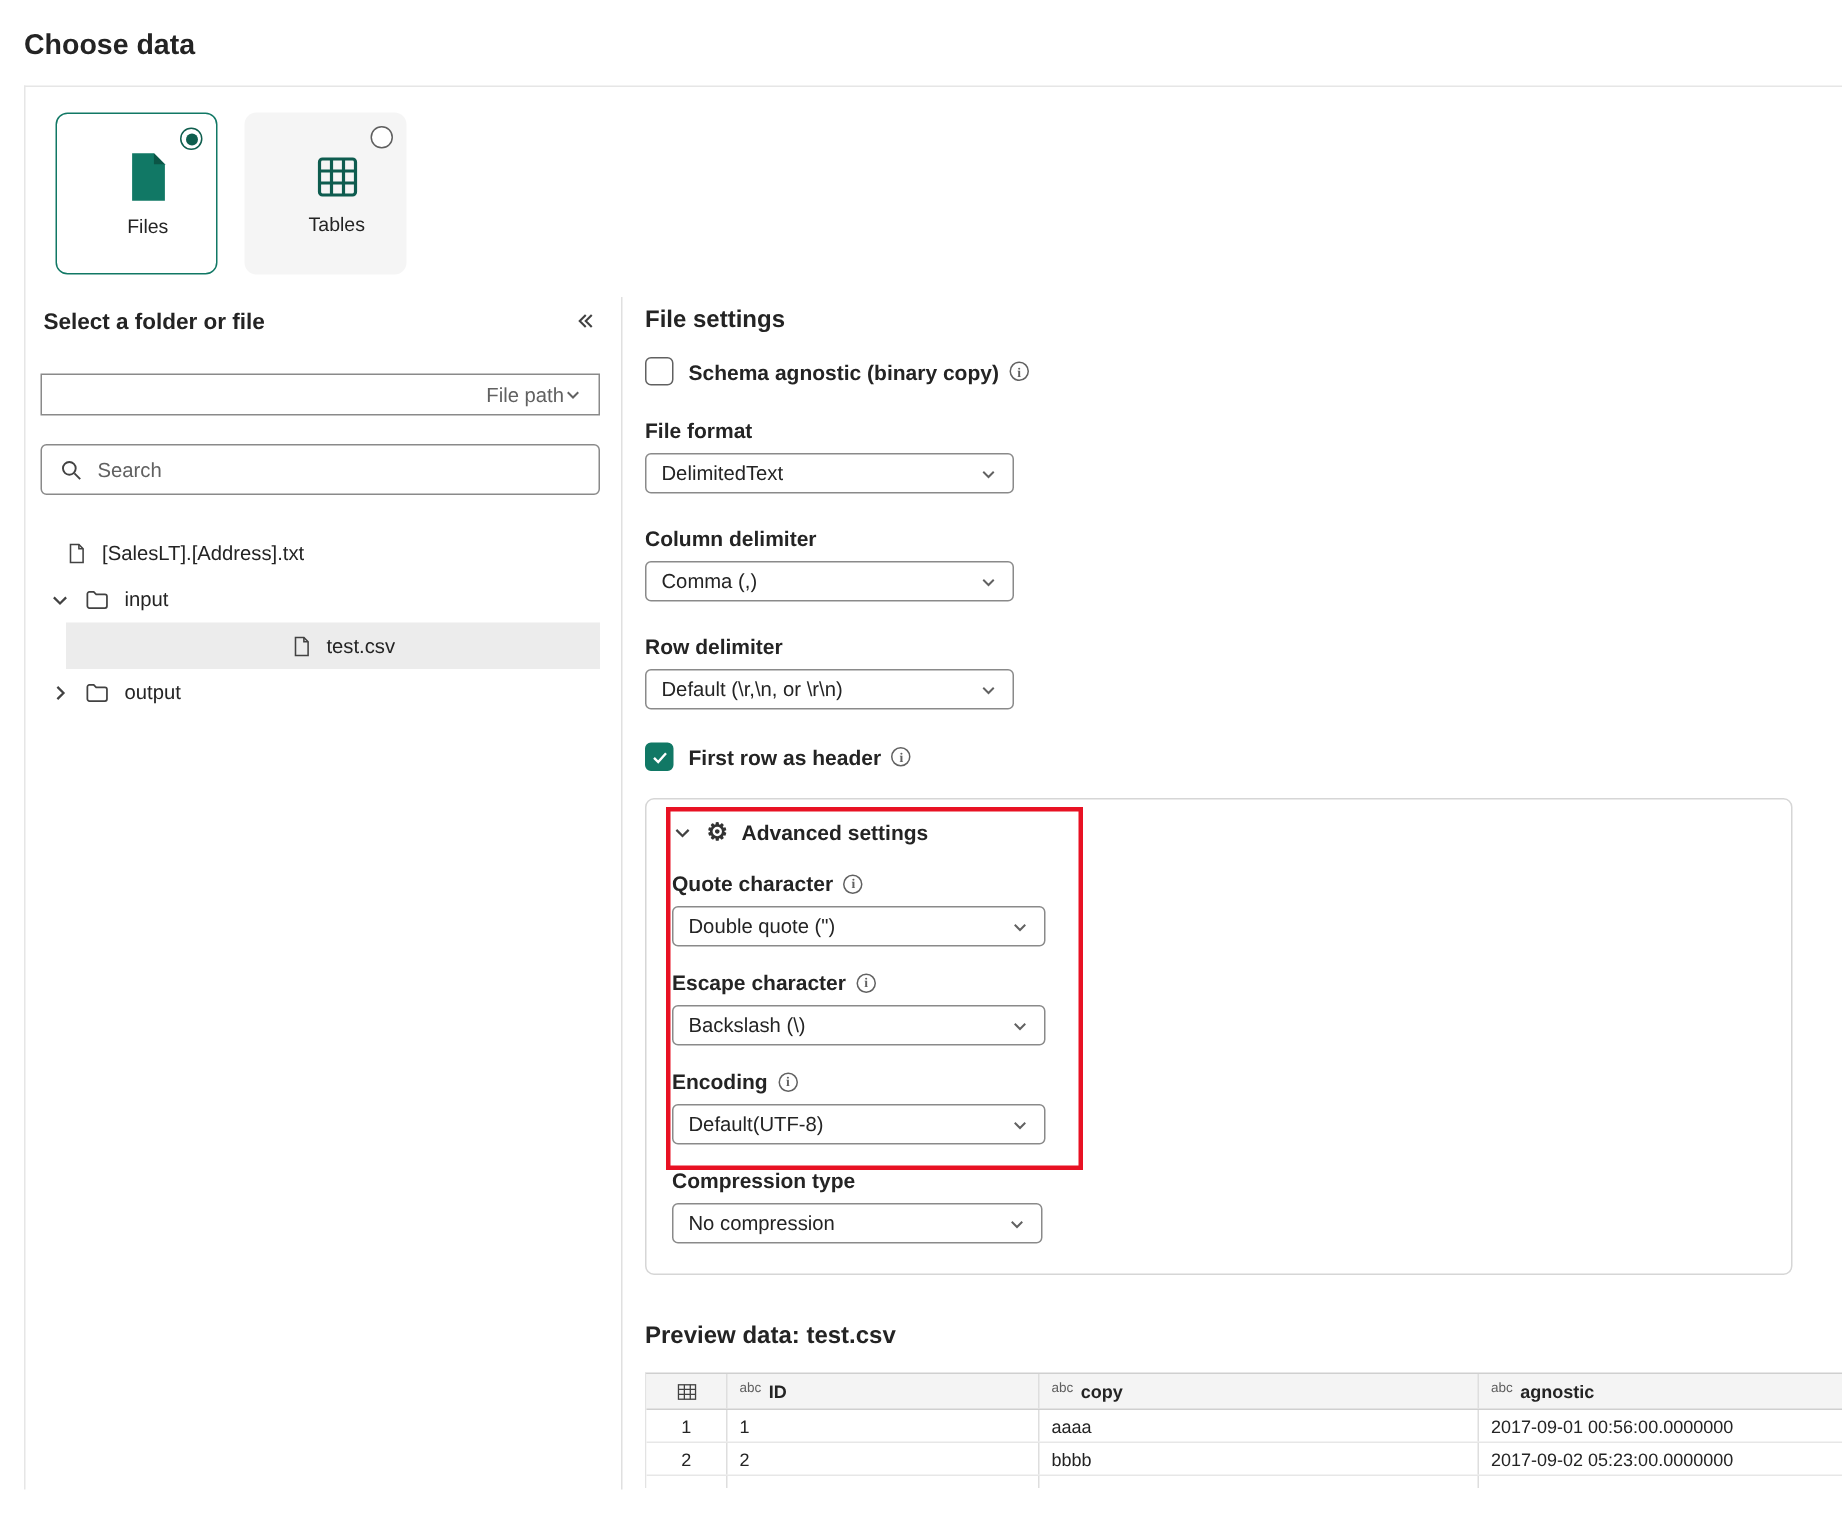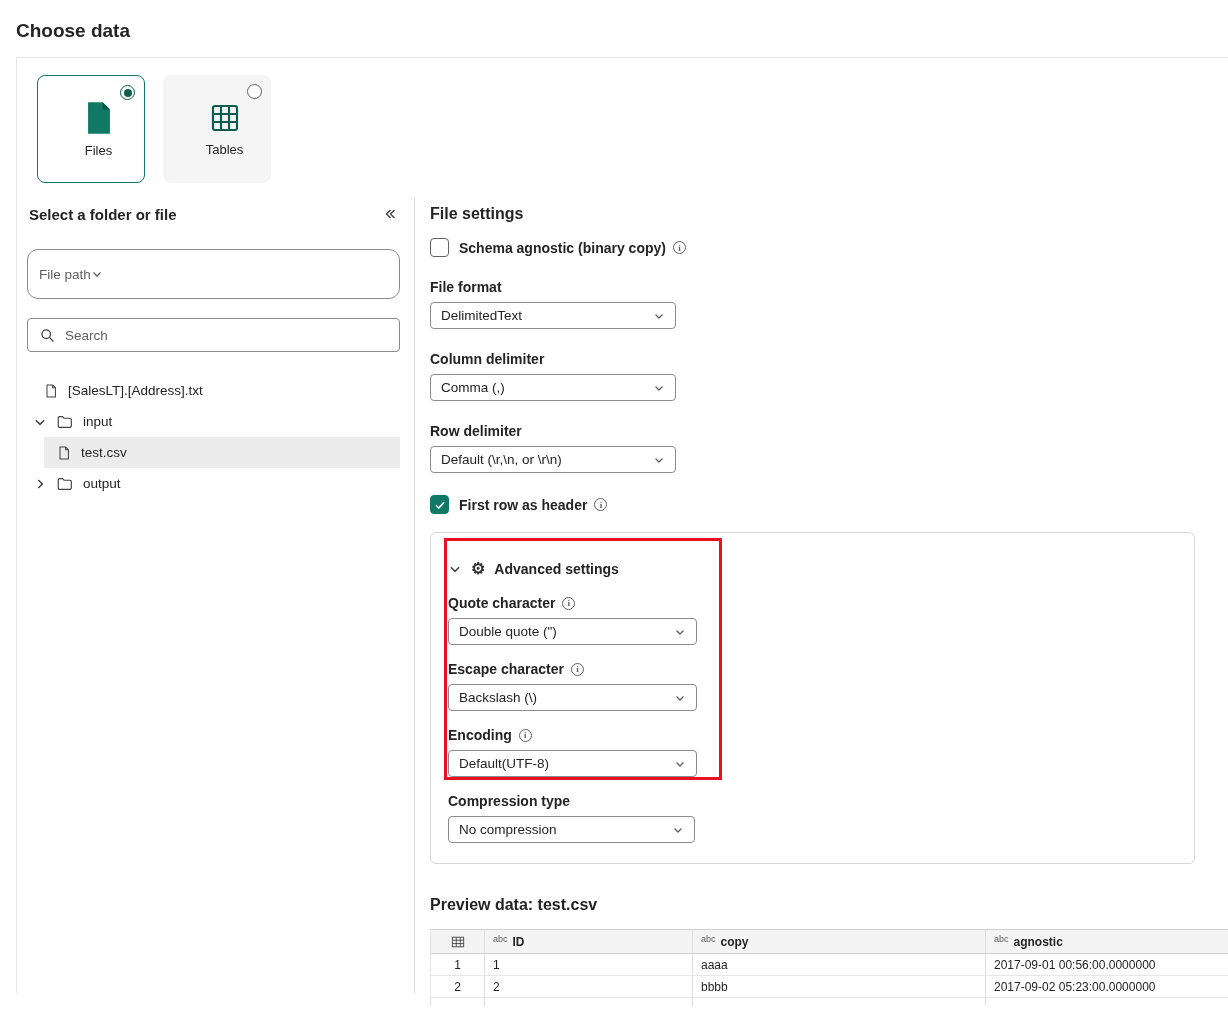--- a/index.html
+++ b/index.html
@@ -15,49 +15,49 @@
     border-radius:50%; background:#fff; display:flex; align-items:center; justify-content:center; }
   .card.selected .radio { border-color:#0f5e4e; }
   .radio .dot { width:8px; height:8px; border-radius:50%; background:#0f5e4e; }
   .card-label { font-size:13px; }
   .body { display:flex; margin-top:15px; height:795px; }
   .left { width:397px; padding:0 14px 0 10px; flex:none; }
   .right { flex:1; border-left:1px solid #e0e0e0; padding-left:15px; min-width:0; }
   .left-header { display:flex; justify-content:space-between; align-items:center; padding-left:2px; margin-top:6px; }
   .left-title { font-size:15px; font-weight:700; }
   .collapse-btn { cursor:pointer; display:flex; padding:2px; }
-  .select-box { margin-top:25px; height:50px; border:1px solid #8a8a8a; border-radius:11px; padding:0 11px;
-    display:flex; align-items:center; justify-content:flex-start; cursor:pointer; font-size:13.5px; }
+  .select-box { margin-top:25px; height:28px; border:1px solid #8a8a8a; border-radius:0; padding:0 11px;
+    display:flex; align-items:center; justify-content:flex-end; cursor:pointer; font-size:13.5px; }
   .placeholder { color:#616161; }
   .search-box { margin-top:19px; height:34px; border:1px solid #8a8a8a; border-radius:4px; padding:4px 11px;
     display:flex; align-items:center; gap:9px; }
   .search-box input { border:none; outline:none; flex:1; font-size:13.5px; font-family:inherit; color:#242424; min-width:0; }
   .search-box input::placeholder { color:#616161; }
   .tree { margin-top:23px; font-size:13.5px; }
   .tree-row { height:31px; display:flex; align-items:center; gap:9px; cursor:pointer; }
   .tr-file0 { padding-left:16px; }
   .tr-folder { padding-left:6px; }
-  .tr-selected { margin-left:17px; background:#ececec; padding-left:12px; border-radius:0; }
+  .tr-selected { margin-left:17px; background:#ececec; padding-left:12px; border-radius:0;justify-content:center; }
   .fs-title { font-size:16px; font-weight:700; margin-top:7px; }
   .cb-row { display:flex; align-items:center; gap:10px; margin-top:15px; }
   .cb-row2 { margin-top:22px; }
   .cb { width:19px; height:19px; border:1px solid #616161; border-radius:4px; background:#fff;
     display:flex; align-items:center; justify-content:center; cursor:pointer; flex:none; }
   .cb.checked { background:#117865; border-color:#117865; }
   .cb-label { font-weight:600; font-size:14px; display:flex; align-items:center; }
   .field { margin-top:22px; }
   .f-label { font-size:14px; font-weight:600; margin-bottom:7px; display:flex; align-items:center; }
   .dd { display:flex; align-items:center; justify-content:space-between; height:27px; border:1px solid #8a8a8a;
     border-radius:4px; padding:0 10px; width:246px; font-size:13.5px; background:#fff; cursor:pointer; }
   .dd .dd-val { white-space:nowrap; overflow:hidden; }
   .info { margin-left:7px; width:13px; height:13px; border:1px solid #616161; border-radius:50%; color:#616161;
     font-size:9px; display:inline-flex; align-items:center; justify-content:center; cursor:pointer; flex:none; }
   .info::after { content:"i"; font-family:"Liberation Serif", serif; }
   .adv-panel { margin-top:18px; width:765px; border:1px solid #d6d6d6; border-radius:6px;
-    padding:26px 16px 20px 17px; position:relative; }
+    padding:12px 16px 20px 17px; position:relative; }
   .red-rect { position:absolute; left:13px; top:5px; width:278px; height:242px; border:3px solid #e81123;
     pointer-events:none; z-index:2; }
   .adv-header { display:flex; align-items:center; gap:9px; font-weight:700; font-size:14px; cursor:pointer; height:20px; }
   .gear-icon::before { content:"\2699"; font-size:16px; color:#333; line-height:1; }
   .adv-panel .field { margin-top:16px; }
   .dd.w249 { width:249px; }
   .comp-field { margin-top:26px; }
   .preview-title { font-size:16px; font-weight:700; margin-top:32px; }
   .tbl { margin-top:15px; font-size:12px; border-top:1px solid #cfcfcf; border-left:1px solid #e3e3e3; }
   .t-head { display:flex; background:#f4f4f4; height:24px; border-bottom:1px solid #cfcfcf; }

